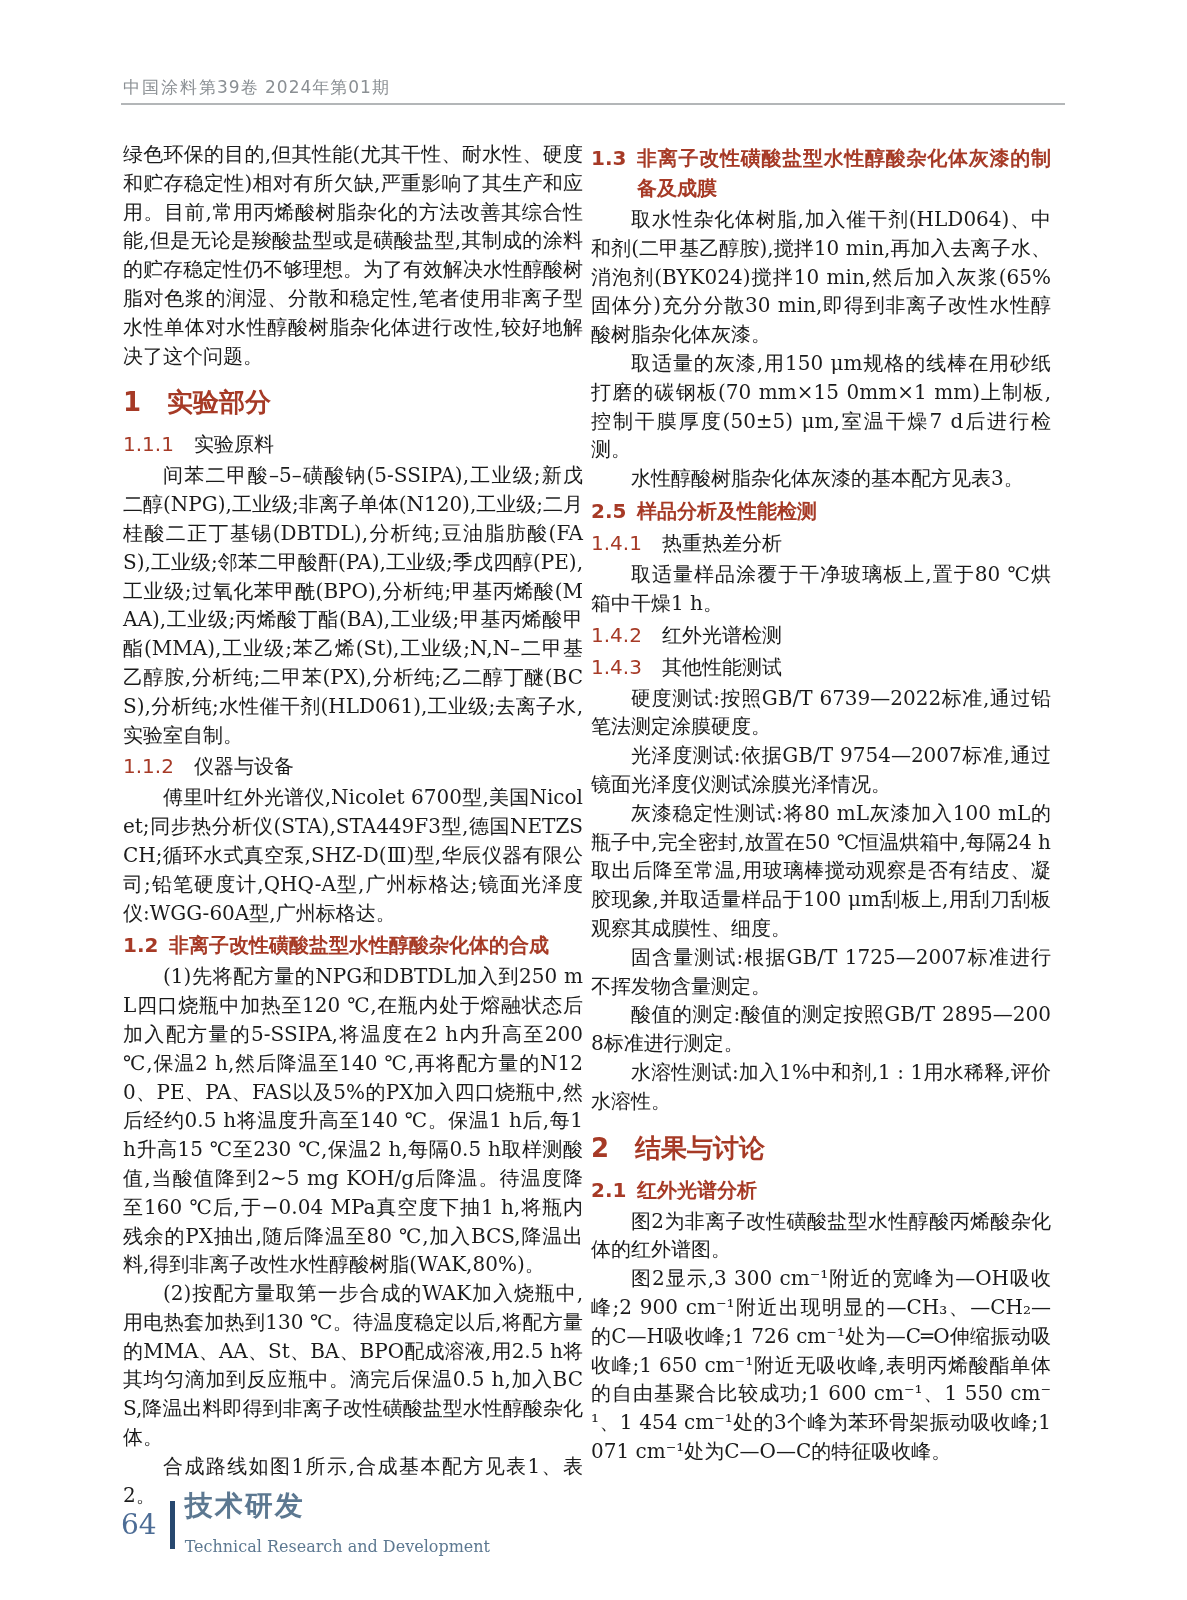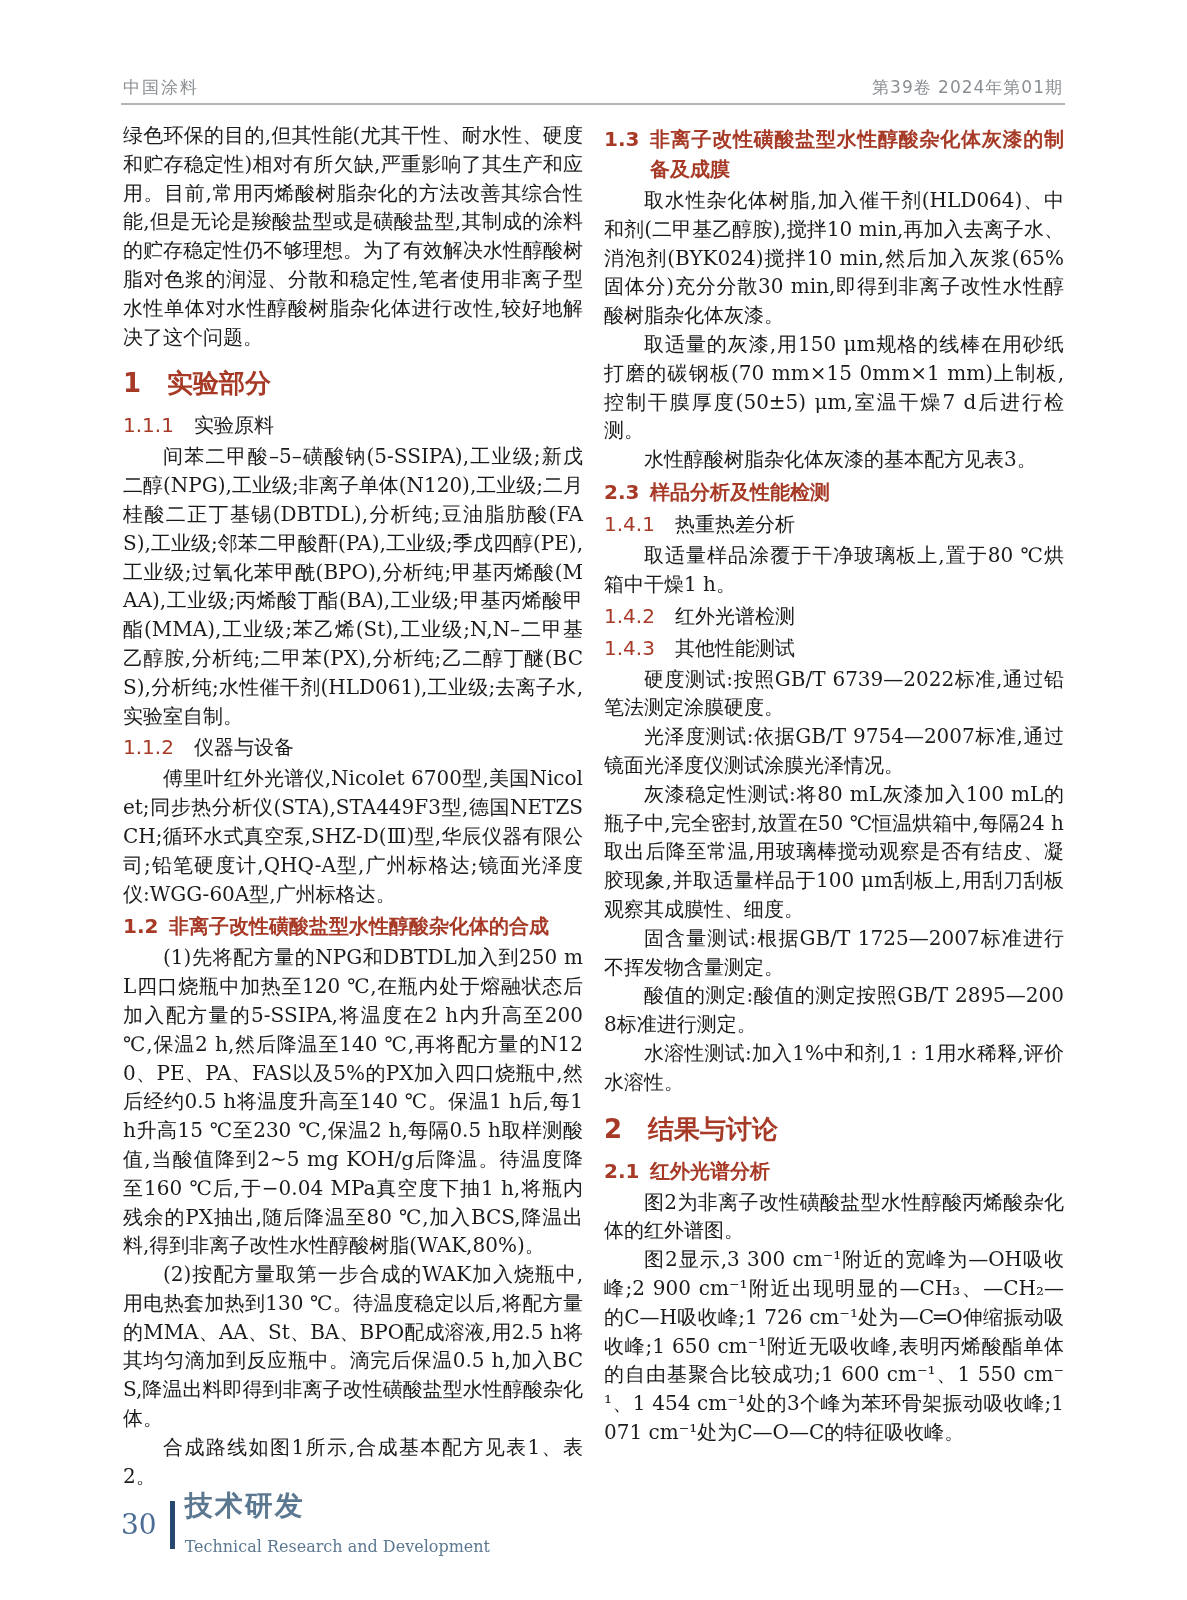--- a/index.html
+++ b/index.html
@@ -4,33 +4,33 @@
 <style>
   html,body { margin:0; padding:0; }
   body {
     width:1187px; height:1600px; background:#ffffff; position:relative;
     font-family:"DejaVu Serif","Liberation Serif",serif;
     color:#1b1b1b; overflow:hidden;
   }
   
   .pg-header {
     position:absolute; left:123px; top:76px; width:940px;
-    display:flex; justify-content:space-between; align-items:flex-end;
+    display:flex; align-items:flex-end;
     color:#8a8f93; font-size:17px; letter-spacing:2px;
     font-family:"DejaVu Sans","Liberation Sans",sans-serif;
   }
   .pg-header .issue { letter-spacing:1px; }
   .header-rule {
     position:absolute; left:121px; top:103px; width:944px; height:0;
     border-top:2px solid #b3b6b8;
   }
   
   .content {
-    position:absolute; left:123px; top:121px; width:941px;
-    display:flex; gap:21px;
+    position:absolute; left:123px; top:140px; width:941px;
+    display:flex; gap:8px;
   }
   .col { width:460px; }
   p.body {
     margin:0; font-size:20px; line-height:28.8px; text-align:justify;
     text-indent:2em; color:#1b1b1b; word-break:break-all;
   }
   p.body.noindent { text-indent:0; }
   
   .sec1 {
     display:flex; align-items:baseline; margin:16px 0 11px 0;
@@ -110,21 +110,21 @@
   <div class="col">
     <div class="sec2">
       <span class="num">1.3</span>
       <span class="t">非离子改性磺酸盐型水性醇酸杂化体灰漆的制备及成膜</span>
     </div>
     <p class="body">取水性杂化体树脂,加入催干剂(HLD064)、中和剂(二甲基乙醇胺),搅拌10 min,再加入去离子水、消泡剂(BYK024)搅拌10 min,然后加入灰浆(65%固体分)充分分散30 min,即得到非离子改性水性醇酸树脂杂化体灰漆。</p>
     <p class="body">取适量的灰漆,用150 μm规格的线棒在用砂纸打磨的碳钢板(70 mm×15 0mm×1 mm)上制板,控制干膜厚度(50±5) μm,室温干燥7 d后进行检测。</p>
     <p class="body">水性醇酸树脂杂化体灰漆的基本配方见表3。</p>
 
     <div class="sec2">
-      <span class="num">2.3</span>
+      <span class="num">2.5</span>
       <span class="t">样品分析及性能检测</span>
     </div>
 
     <div class="sec3">
       <span class="num">1.4.1</span>
       <span class="t">热重热差分析</span>
     </div>
     <p class="body">取适量样品涂覆于干净玻璃板上,置于80 ℃烘箱中干燥1 h。</p>
 
     <div class="sec3">
@@ -151,19 +151,19 @@
     <div class="sec2">
       <span class="num">2.1</span>
       <span class="t">红外光谱分析</span>
     </div>
     <p class="body">图2为非离子改性磺酸盐型水性醇酸丙烯酸杂化体的红外谱图。</p>
     <p class="body">图2显示,3 300 cm⁻¹附近的宽峰为—OH吸收峰;2 900 cm⁻¹附近出现明显的—CH₃、—CH₂—的C—H吸收峰;1 726 cm⁻¹处为—C═O伸缩振动吸收峰;1 650 cm⁻¹附近无吸收峰,表明丙烯酸酯单体的自由基聚合比较成功;1 600 cm⁻¹、1 550 cm⁻¹、1 454 cm⁻¹处的3个峰为苯环骨架振动吸收峰;1 071 cm⁻¹处为C—O—C的特征吸收峰。</p>
   </div>
 </div>
 
 <div class="pg-footer">
-  <span class="page-num">30</span>
+  <span class="page-num">64</span>
   <span class="bar"></span>
   <span class="labels">
     <span class="cn">技术研发</span>
     <span class="en">Technical Research and Development</span>
   </span>
 </div>
 
 </body></html>

